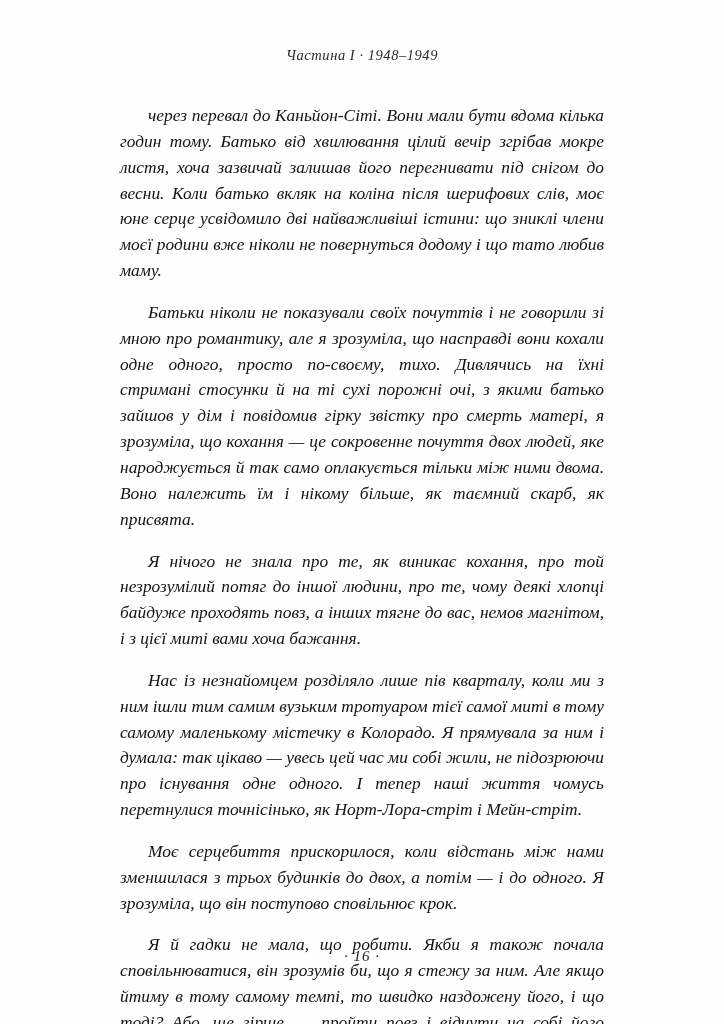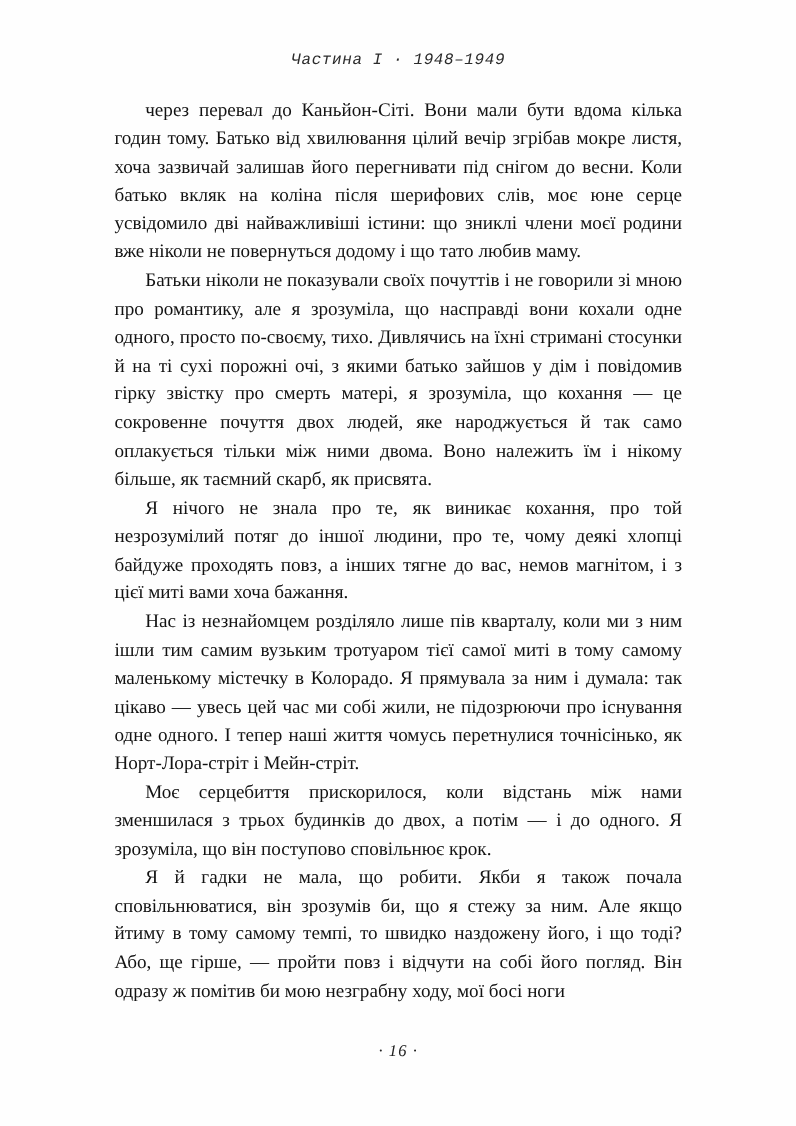--- a/index.html
+++ b/index.html
@@ -29,43 +29,43 @@
     position: absolute;
     top: 47px;
     left: 0;
     width: 724px;
     text-align: center;
     font-style: italic;
     font-size: 14.5px;
     letter-spacing: 0.55px;
     color: #2b2b2b;
     white-space: pre;
-    font-family: Liberation Mono, monospace;
   }
 
   
   .text-block {
     position: absolute;
     top: 87px;
     left: 104px;
     width: 516px;
     font-size: 17.4px;
     line-height: 25.85px;
     text-align: justify;
     text-justify: inter-word;
     color: #121212;
     -webkit-hyphens: none;
     hyphens: none;
   }
 
   .para {
-    margin: 0;
+    margin: 16px;
     text-indent: 28px;
     text-align: justify;
     text-align-last: left;
+    font-style: italic;
   }
 
   
   .folio {
     position: absolute;
     top: 948px;
     left: 0;
     width: 724px;
     text-align: center;
     font-style: italic;

